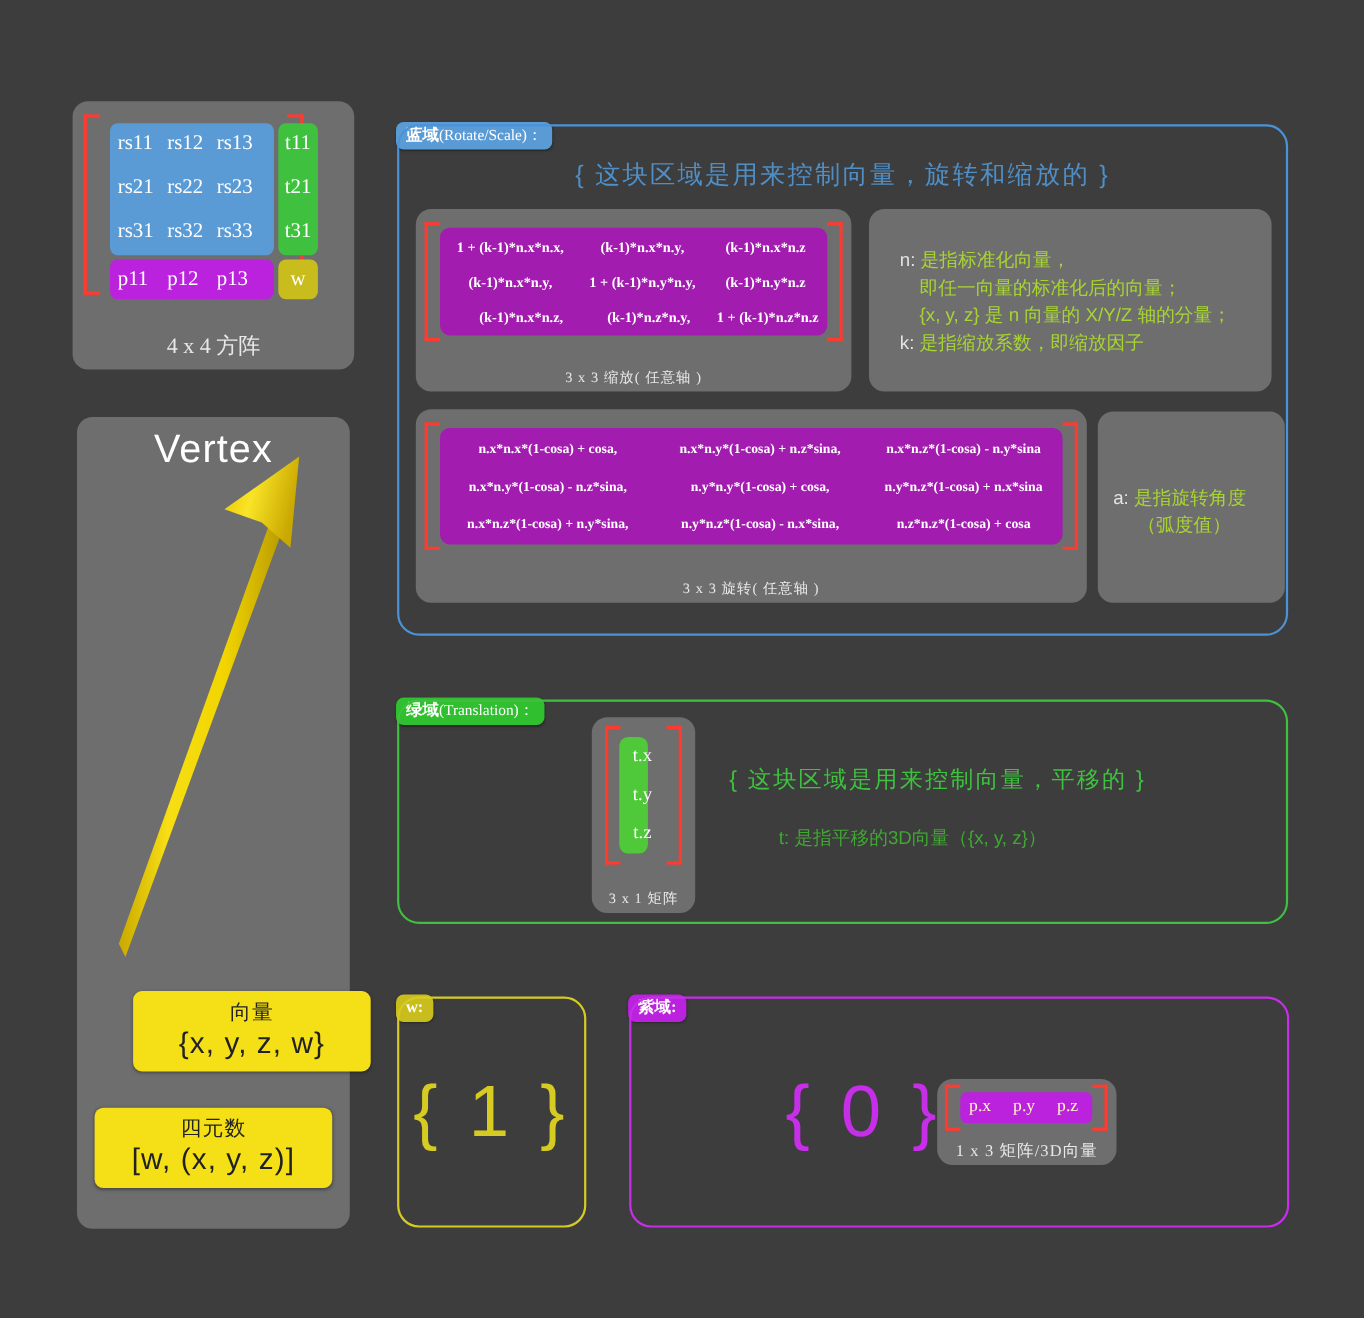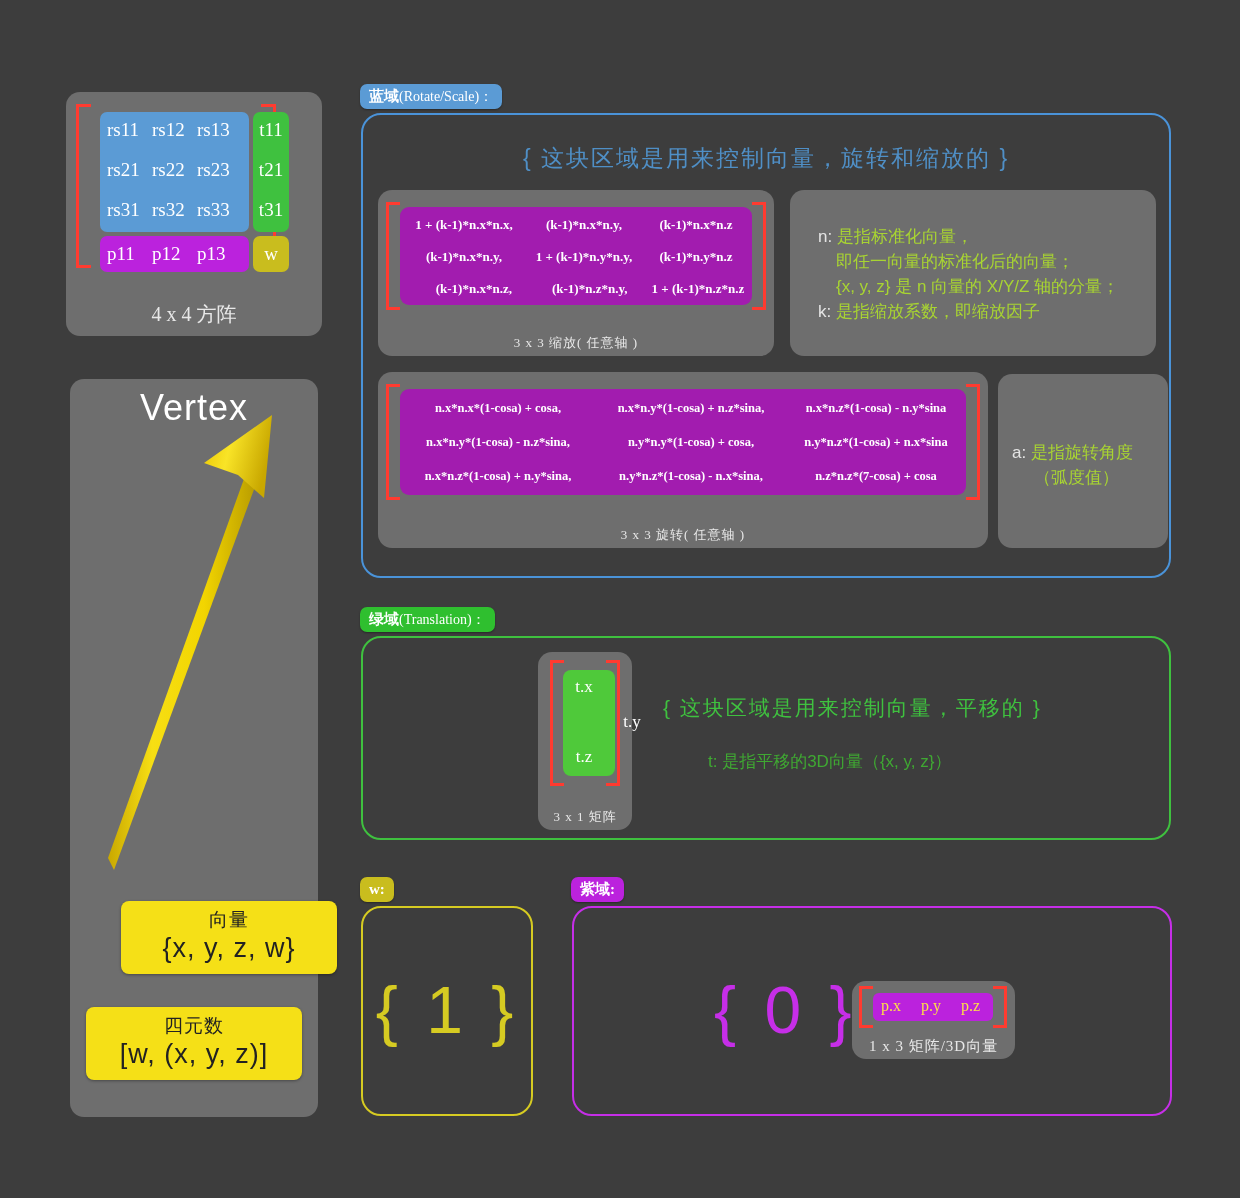--- a/index.html
+++ b/index.html
@@ -20,20 +20,21 @@
   
   .tag{
     display:inline-block;
     border-radius:7px;
     padding:3px 9px 4px 9px;
     color:#ffffff;
     font-size:15px;
     line-height:1.15;
     white-space:nowrap;
     box-shadow:0 1px 2px rgba(0,0,0,.35);
+    margin-top:27px;
   }
   .tag .cn{font-family:"Liberation Serif","DejaVu Serif",serif;font-weight:bold;}
   .tag .en{font-family:"Liberation Serif","DejaVu Serif",serif;font-size:14px;}
 
   
   .region{
     border-radius:20px;
     border:2px solid #000;
     box-sizing:border-box;
   }
@@ -127,21 +128,21 @@
   .brk-red::after{right:0;border-left:none;}
 
   .legend-line{color:#a8d432;font-size:17px;line-height:25px;white-space:nowrap;}
   .legend-key{color:#e4e4e4;}
 
   
   #green-tag{left:360px;top:607px;background:#2fbf2f;}
   #green-region{left:361px;top:636px;width:810px;height:204px;border-color:#3fc13f;}
   #t-card{left:538px;top:652px;width:94px;height:178px;}
   #t-col{
-    position:absolute;left:25px;top:18px;width:52px;height:106px;
+    position:absolute;left:25px;top:18px;width:26px;height:106px;
     background:#4fc93a;border-radius:8px;
   }
   #t-col span{
     position:absolute;left:0;width:42px;text-align:center;color:#fff;
     font-size:17px;font-family:"Liberation Serif","DejaVu Serif",serif;
   }
   #green-head{
     position:absolute;left:300px;top:56px;
     color:#3fc13f;font-size:21px;letter-spacing:2px;white-space:nowrap;
   }
@@ -164,21 +165,21 @@
   #p-brace{
     position:absolute;left:140px;top:64px;
     color:#c62ee8;font-size:66px;letter-spacing:5px;
   }
   #p-card{left:852px;top:981px;width:163px;height:78px;}
   #p-row{
     position:absolute;left:21px;top:12px;width:120px;height:28px;
     background:#bb22dd;border-radius:6px;
   }
   #p-row span{
-    position:absolute;color:#fde047;font-size:16px;
+    position:absolute;color:#fef9c3;font-size:16px;
     font-family:"Liberation Serif","DejaVu Serif",serif;
   }
 </style>
 </head>
 <body>
 
 <div class="abs panel-gray" id="m44-card">
   <div class="m44-brk"></div>
   <div class="m44-grid">
     <div class="m44-rs">
@@ -297,21 +298,21 @@
       <div style="width:180px;">n.x*n.z*(1-cosa) - n.y*sina</div>
     </div>
     <div class="mrow" style="height:34px;font-size:12.5px;">
       <div style="width:196px;">n.x*n.y*(1-cosa) - n.z*sina,</div>
       <div style="width:190px;">n.y*n.y*(1-cosa) + cosa,</div>
       <div style="width:180px;">n.y*n.z*(1-cosa) + n.x*sina</div>
     </div>
     <div class="mrow" style="height:34px;font-size:12.5px;">
       <div style="width:196px;">n.x*n.z*(1-cosa) + n.y*sina,</div>
       <div style="width:190px;">n.y*n.z*(1-cosa) - n.x*sina,</div>
-      <div style="width:180px;">n.z*n.z*(7-cosa) + cosa</div>
+      <div style="width:180px;">n.z*n.z*(1-cosa) + cosa</div>
     </div>
   </div>
   <div class="mat-caption">3 x 3 旋转( 任意轴 )</div>
 </div>
 
 <div class="abs panel-gray" id="legend-a">
   <div style="position:absolute;left:14px;top:66px;">
     <div class="legend-line sans">
       <span class="legend-key">a:</span>
       <span>是指旋转角度</span>
@@ -327,21 +328,21 @@
 </div>
 <div class="abs region" id="green-region">
   <div id="green-head" class="sans">{ 这块区域是用来控制向量，平移的 }</div>
   <div id="green-sub" class="sans">t: 是指平移的3D向量（{x, y, z}）</div>
 </div>
 
 <div class="abs panel-gray" id="t-card">
   <div class="brk-red" style="left:12px;top:8px;width:70px;height:126px;"></div>
   <div id="t-col">
     <span style="top:7px;">t.x</span>
-    <span style="top:42px;padding-left:48px;">t.y</span>
+    <span style="top:42px;">t.y</span>
     <span style="top:77px;">t.z</span>
   </div>
   <div class="mat-caption">3 x 1 矩阵</div>
 </div>
 
 <div class="abs tag" id="w-tag">
   <span class="cn">w:</span>
 </div>
 <div class="abs region" id="w-region">
   <div id="w-brace" class="sans">{ 1 }</div>

